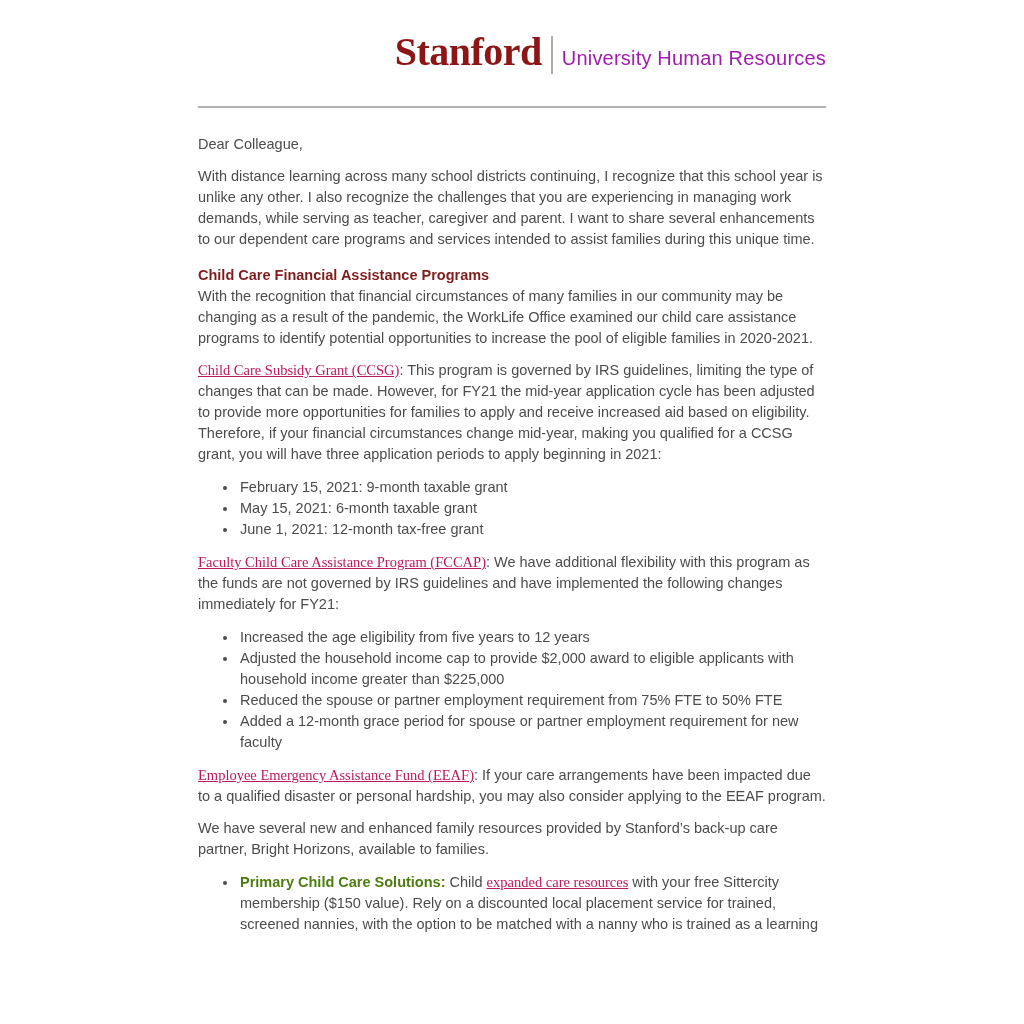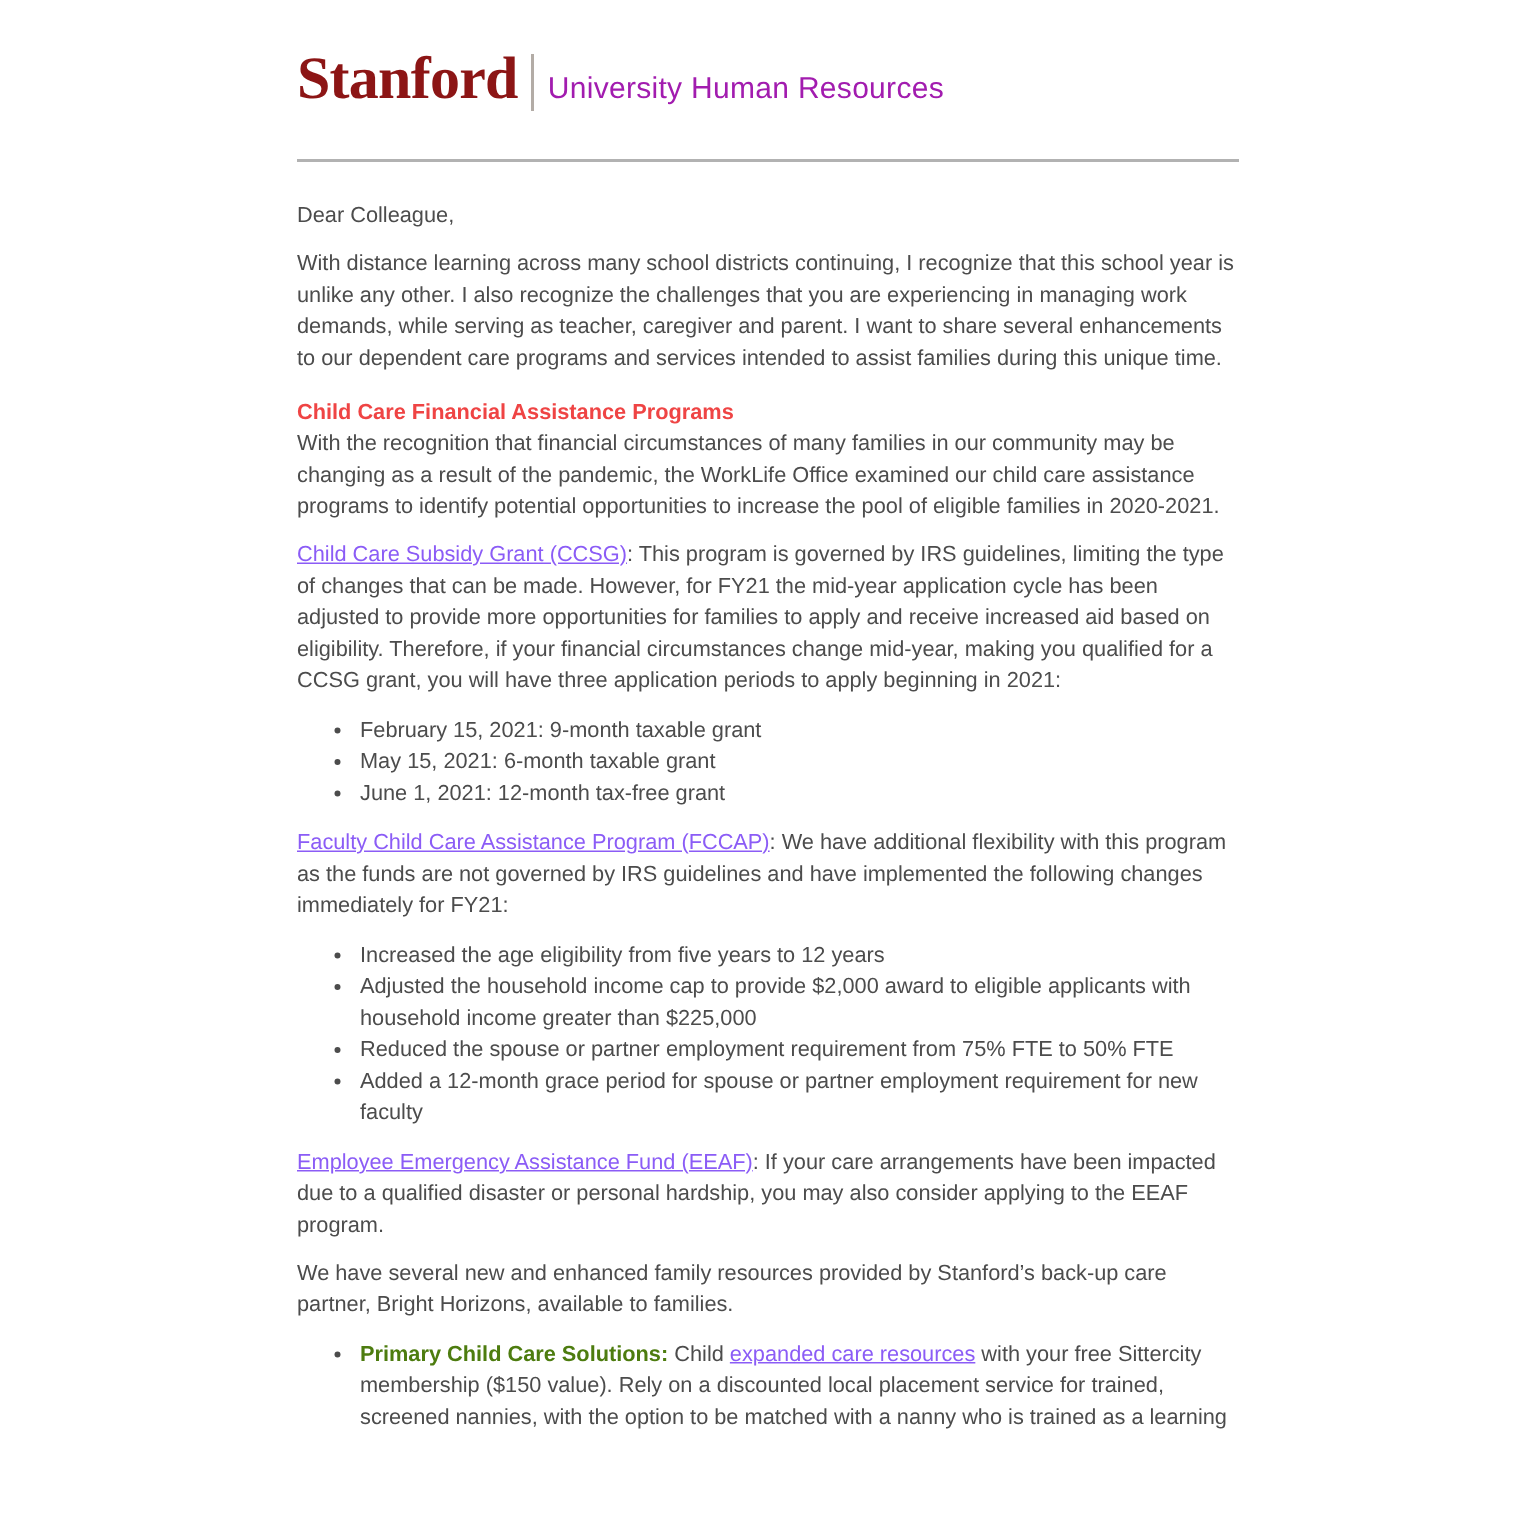--- a/index.html
+++ b/index.html
@@ -15,21 +15,21 @@
     color: #4c4c4c;
   }
   .page {
     width: 628px;
     margin: 0 auto;
   }
   
   .masthead {
     padding-top: 30px;
     display: flex;
-    justify-content: flex-start;
+    justify-content: flex-end;
     align-items: baseline;
     gap: 9px;
   }
   .logo-word {
     font-family: "Liberation Serif", serif;
     font-weight: 700;
     font-size: 40px;
     line-height: 44px;
     color: #8C1515;
     letter-spacing: -0.5px;
@@ -56,36 +56,37 @@
   .content {
     margin-top: 26px;
     font-size: 14.5px;
     line-height: 21px;
   }
   .content p {
     margin: 0 0 11px 0;
   }
   p.heading {
     font-weight: 700;
-    color: #ef4444;
+    color: #7f1d1d;
     margin: 15px 0 0 0;
   }
   .content ul {
     margin: 12px 0 12px 0;
     padding-left: 40px;
     list-style: disc outside;
   }
   .content li {
     margin: 0;
     padding-left: 2px;
   }
   a.link {
-    color: #8b5cf6;
+    color: #be185d;
     text-decoration: underline;
     cursor: pointer;
+    font-family: Liberation Serif, serif;
   }
   strong { font-weight: 700; color: #4d7c0f; }
   .bold-italic {
     font-weight: 700;
     font-style: italic;
     color: #454545;
   }
 </style>
 </head>
 <body>

